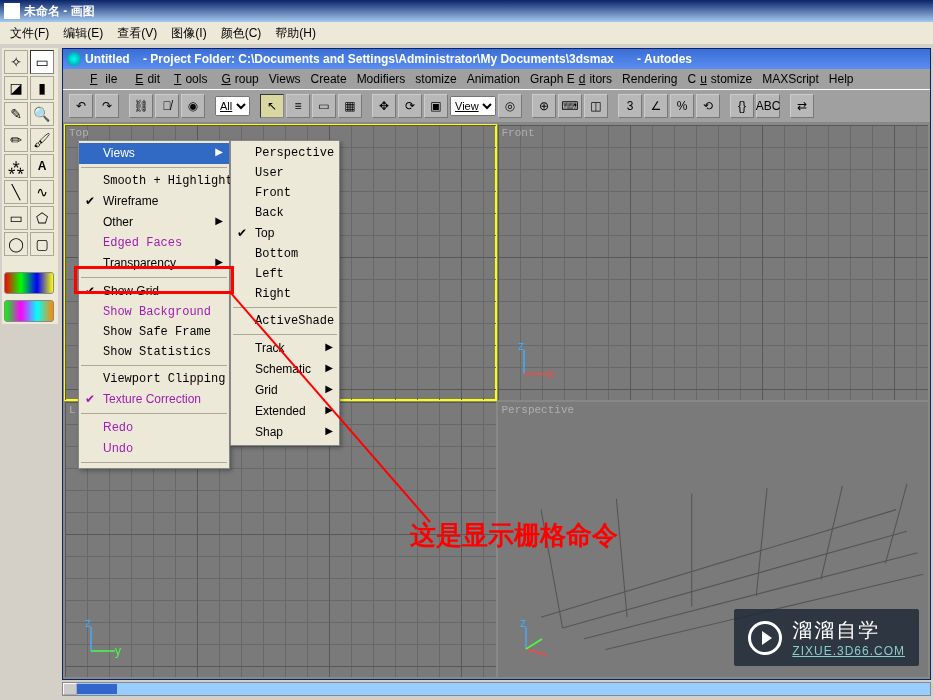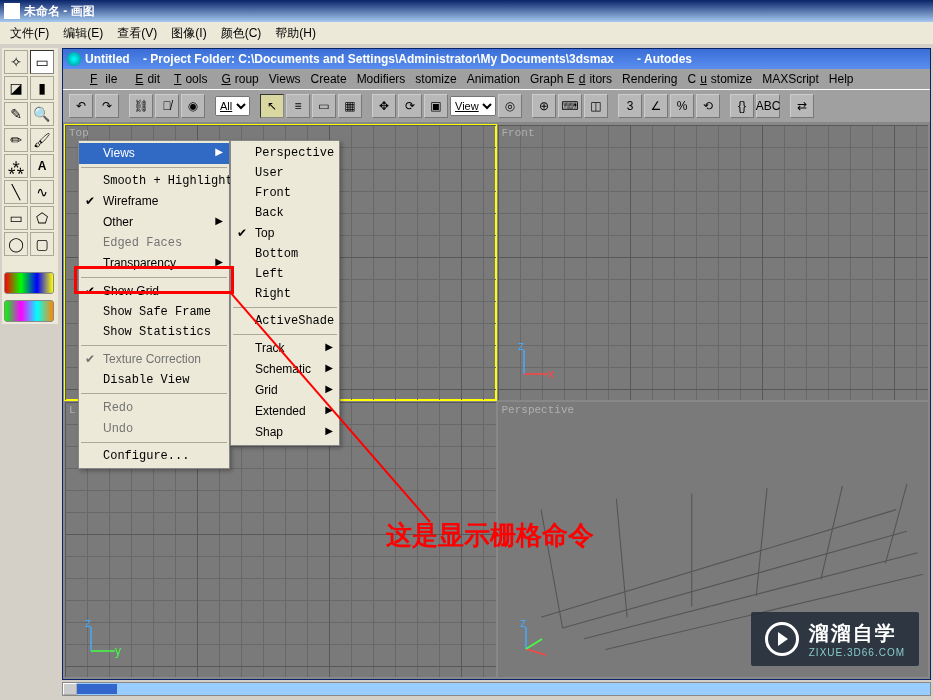--- a/index.html
+++ b/index.html
@@ -40,37 +40,37 @@
 .viewport.active { outline: 2px solid #ffff00; outline-offset: -1px; }
 .viewport .label { position: absolute; top: 2px; left: 4px; color: #b0b0b0; font-family: "Courier New", monospace; font-size: 11px; }
 .viewport .grid { position: absolute; inset: 0; background-image: linear-gradient(#686868 1px, transparent 1px), linear-gradient(90deg, #686868 1px, transparent 1px); background-size: 22px 22px; }
 .viewport .grid-major { position: absolute; inset: 0; background-image: linear-gradient(#585858 1px, transparent 1px), linear-gradient(90deg, #585858 1px, transparent 1px); background-size: 132px 132px; }
 .viewport .tripod { position: absolute; bottom: 18px; left: 18px; }
 .viewport .persp-floor { position: absolute; inset: 0; }
 
 
 .context-menu { position: absolute; background: #ece9d8; border: 1px solid #888; box-shadow: 2px 2px 4px rgba(0,0,0,.3); padding: 2px 0; }
 .context-menu .item { padding: 3px 28px 3px 24px; font-family: "Courier New", monospace; font-size: 12px; color: #000; position: relative; white-space: nowrap; cursor: default; }
-.context-menu .item.disabled { color: #737373; }
+.context-menu .item.disabled { color: #a21caf; }
 .context-menu .item.hl { background: #316ac5; color: #fff; }
 .context-menu .item .check { position: absolute; left: 6px; top: 3px; }
 .context-menu .item .arrow { position: absolute; right: 6px; top: 3px; font-size: 10px; }
 .context-menu .sep { height: 1px; background: #aca899; margin: 3px 2px; }
 .context-menu.main { left: 78px; top: 140px; width: 152px; }
 .context-menu.sub { left: 230px; top: 140px; width: 110px; }
 
 .red-box { position: absolute; border: 3px solid #f00; left: 74px; top: 266px; width: 160px; height: 28px; pointer-events: none; }
 .red-line { position: absolute; left: 230px; top: 292px; width: 240px; height: 240px; pointer-events: none; }
-.red-text { position: absolute; left: 386px; top: 518px; color: #f00; font-family: "SimSun", serif; font-size: 26px; font-weight: bold; pointer-events: none; }
+.red-text { position: absolute; left: 410px; top: 518px; color: #f00; font-family: "SimSun", serif; font-size: 26px; font-weight: bold; pointer-events: none; }
 
 .watermark { position: absolute; right: 14px; bottom: 34px; background: #1a2633cc; color: #fff; padding: 8px 14px; display: flex; align-items: center; gap: 10px; border-radius: 2px; }
 .watermark .play { width: 34px; height: 34px; border: 3px solid #fff; border-radius: 50%; display: flex; align-items: center; justify-content: center; }
 .watermark .play::after { content: ""; border-left: 10px solid #fff; border-top: 7px solid transparent; border-bottom: 7px solid transparent; margin-left: 3px; }
-.watermark .t1 { font-size: 20px; font-weight: bold; letter-spacing: 2px; }
-.watermark .t2 { font-size: 10px; letter-spacing: 1px; color: #8cc; }
+.watermark .t1 { font-size: 20px; font-weight: normal; letter-spacing: 2px; }
+.watermark .t2 { font-size: 12px; letter-spacing: 1px; color: #8cc; text-decoration: underline; }
 
 .bottom-scroll { position: absolute; left: 62px; right: 2px; bottom: 4px; height: 14px; background: #9cf; border: 1px solid #888; }
 .bottom-scroll .thumb { position: absolute; left: 14px; top: 1px; width: 40px; height: 10px; background: #36c; }
 .bottom-scroll .btn { position: absolute; top: 0; width: 14px; height: 12px; background: #ccc; border: 1px outset #fff; }
 .bottom-scroll .btn.l { left: 0; }
 </style>
 </head>
 <body>
 
 <div class="outer-titlebar">
@@ -227,30 +227,30 @@
 <div class="context-menu main">
   <div class="item hl"><span>Views</span><span class="arrow">▶</span></div>
   <div class="sep"></div>
   <div class="item">Smooth + Highlights</div>
   <div class="item"><span class="check">✔</span><span>Wireframe</span></div>
   <div class="item"><span>Other</span><span class="arrow">▶</span></div>
   <div class="item disabled">Edged Faces</div>
   <div class="item"><span>Transparency</span><span class="arrow">▶</span></div>
   <div class="sep"></div>
   <div class="item"><span class="check">✔</span><span>Show Grid</span></div>
+  <div class="item disabled">Show Background</div>
   <div class="item">Show Safe Frame</div>
   <div class="item">Show Statistics</div>
   <div class="sep"></div>
+  <div class="item">Viewport Clipping</div>
   <div class="item disabled"><span class="check">✔</span><span>Texture Correction</span></div>
-  <div class="item">Disable View</div>
   <div class="sep"></div>
   <div class="item disabled"><span class="u">R</span>edo</div>
   <div class="item disabled"><span class="u">U</span>ndo</div>
   <div class="sep"></div>
-  <div class="item">Configure...</div>
 </div>
 
 <div class="context-menu sub">
   <div class="item">Perspective</div>
   <div class="item">User</div>
   <div class="item">Front</div>
   <div class="item">Back</div>
   <div class="item"><span class="check">✔</span><span>Top</span></div>
   <div class="item">Bottom</div>
   <div class="item">Left</div>

